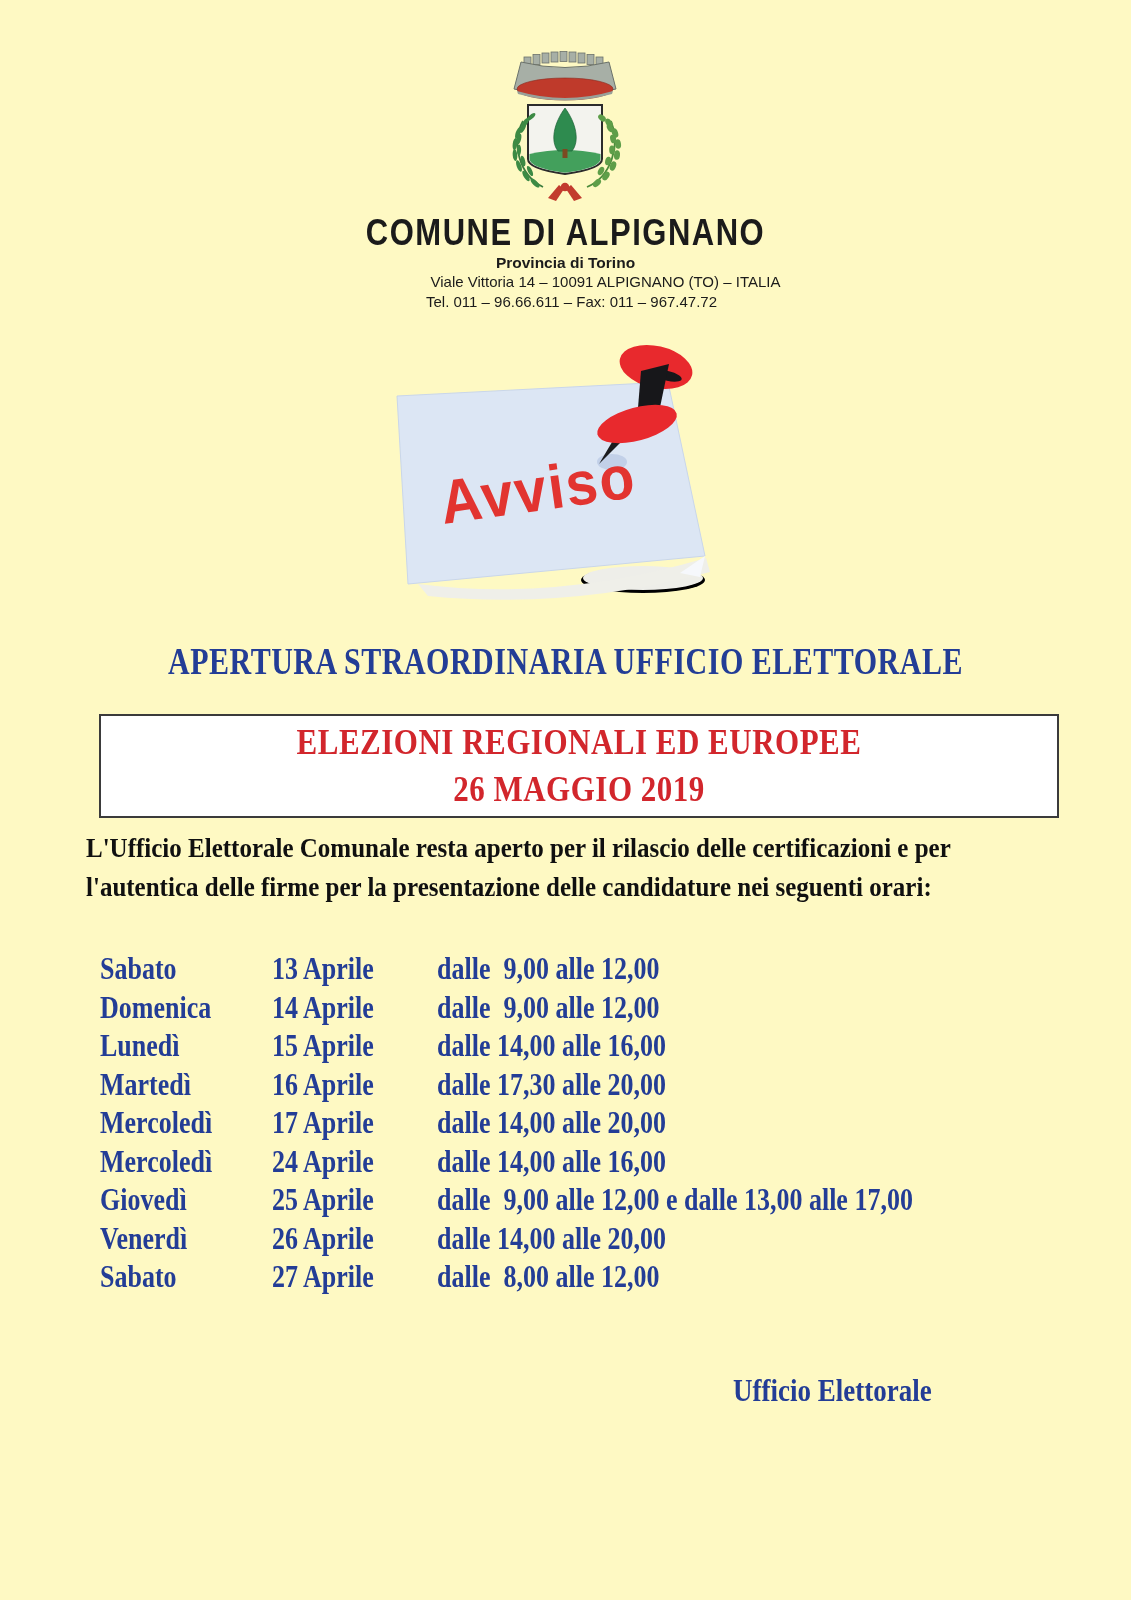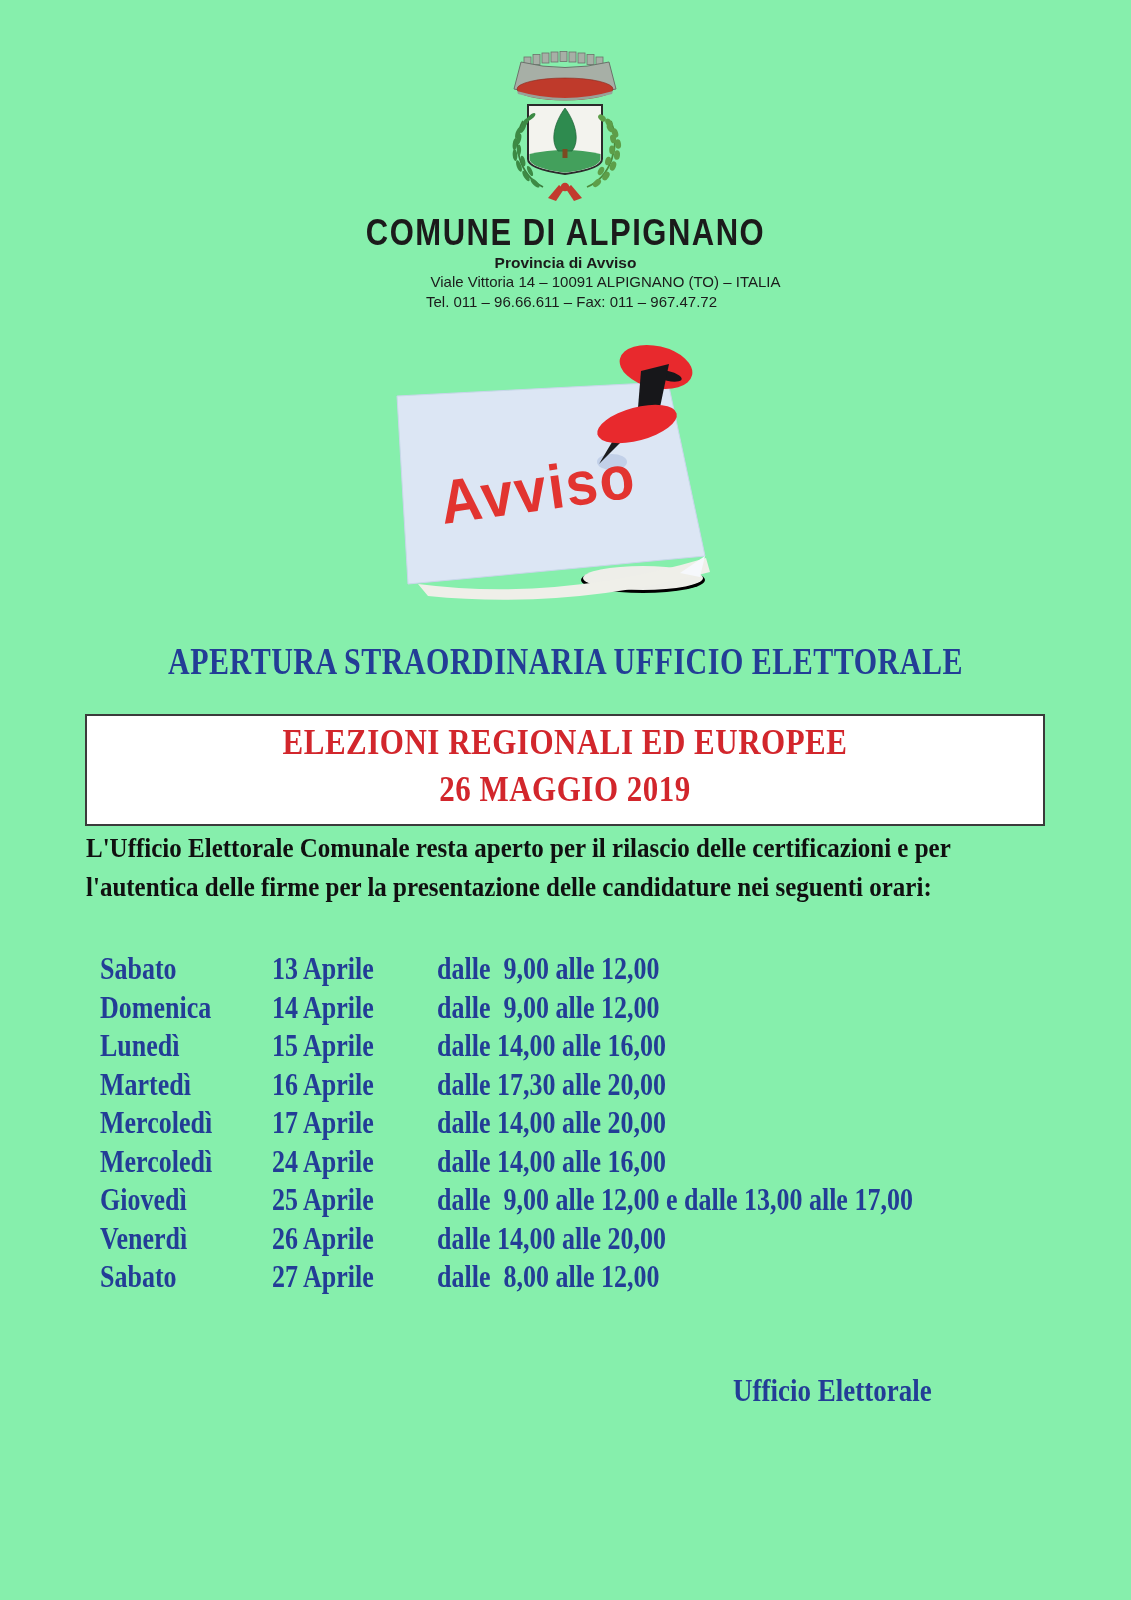--- a/index.html
+++ b/index.html
@@ -1,19 +1,19 @@
 <!DOCTYPE html>
 <html style="--blue: #233d96; --red: #d2262c; --red_note: #e23430; --note_blue: #dce6f4; --pin_red: #e8292d;"><head>
 <meta charset="utf-8">
 <style>
   html,body{margin:0;padding:0;background:#ffffff;}
   .page{
     position:relative;
     width:1131px;height:1600px;
-    background:#86efac;
+    background:#fef9c3;
     overflow:hidden;
     font-family:"Liberation Serif", serif;
   }
   
   .crest{position:absolute;left:473px;top:46px;width:185px;height:162px;}
   .hdr{position:absolute;left:0;width:1131px;text-align:center;font-family:"Liberation Sans", sans-serif;color:#1b1b1b;}
   .muni{top:211px;font-size:31px;font-weight:bold;letter-spacing:1.5px;transform:scaleY(1.2);transform-origin:center top;}
   .prov{top:254px;font-size:15.5px;font-weight:bold;}
   .addr{top:273px;font-size:15px;padding-left:40px;}
   .phone{top:293px;font-size:15px;padding-left:6px;}
@@ -29,23 +29,23 @@
     transform:rotate(-8deg) scaleY(1.08);transform-origin:center center;
   }
   .pin{position:absolute;left:196px;top:-4px;width:118px;height:132px;}
   
   .title{
     position:absolute;left:0;top:640px;width:1131px;text-align:center;
     color:var(--blue,#233d96);font-weight:bold;font-size:30px;letter-spacing:.5px;
     transform:scaleY(1.25);transform-origin:center top;
   }
   .red-box{
-    position:absolute;left:85px;top:714px;width:956px;
+    position:absolute;left:99px;top:714px;width:956px;
     border:2px solid #3b3b3b;background:#fff;
-    text-align:center;padding:3px 0 21px 0;
+    text-align:center;padding:3px 0 13px 0;
   }
   .red-box .inner{
     color:var(--red,#d2262c);font-weight:bold;font-size:31px;line-height:42px;
     transform:scaleY(1.13);transform-origin:center top;letter-spacing:.5px;
   }
   
   .intro{
     position:absolute;left:86px;top:828px;width:975px;
     color:#101010;font-weight:bold;font-size:25px;line-height:35px;
     white-space:pre-line;
@@ -131,21 +131,21 @@
     </g>
 
     <g fill="#c23b2e">
       <path d="M86,138 L75,151 L83,154 L91,142 Z"></path>
       <path d="M98,138 L109,151 L101,154 L93,142 Z"></path>
       <circle cx="92" cy="140" r="4.2"></circle>
     </g>
   </svg>
 
   <div class="hdr muni">COMUNE DI ALPIGNANO</div>
-  <div class="hdr prov">Provincia di Avviso</div>
+  <div class="hdr prov">Provincia di Torino</div>
   <div class="hdr addr">Viale Vittoria 14 – 10091 ALPIGNANO (TO) – ITALIA</div>
   <div class="hdr phone">Tel. 011 – 96.66.611 – Fax: 011 – 967.47.72</div>
 
   <div class="sticker">
     <svg class="note" width="335" height="260" viewBox="0 0 335 260">
 
       <ellipse cx="255" cy="236" rx="62" ry="13" fill="#ececе8"></ellipse>
       <ellipse cx="255" cy="234" rx="60" ry="12" fill="#eeeee9"></ellipse>
       <path d="M30,240 Q170,258 318,214 L322,228 Q180,266 40,252 Z" fill="#efefe9"></path>
 

